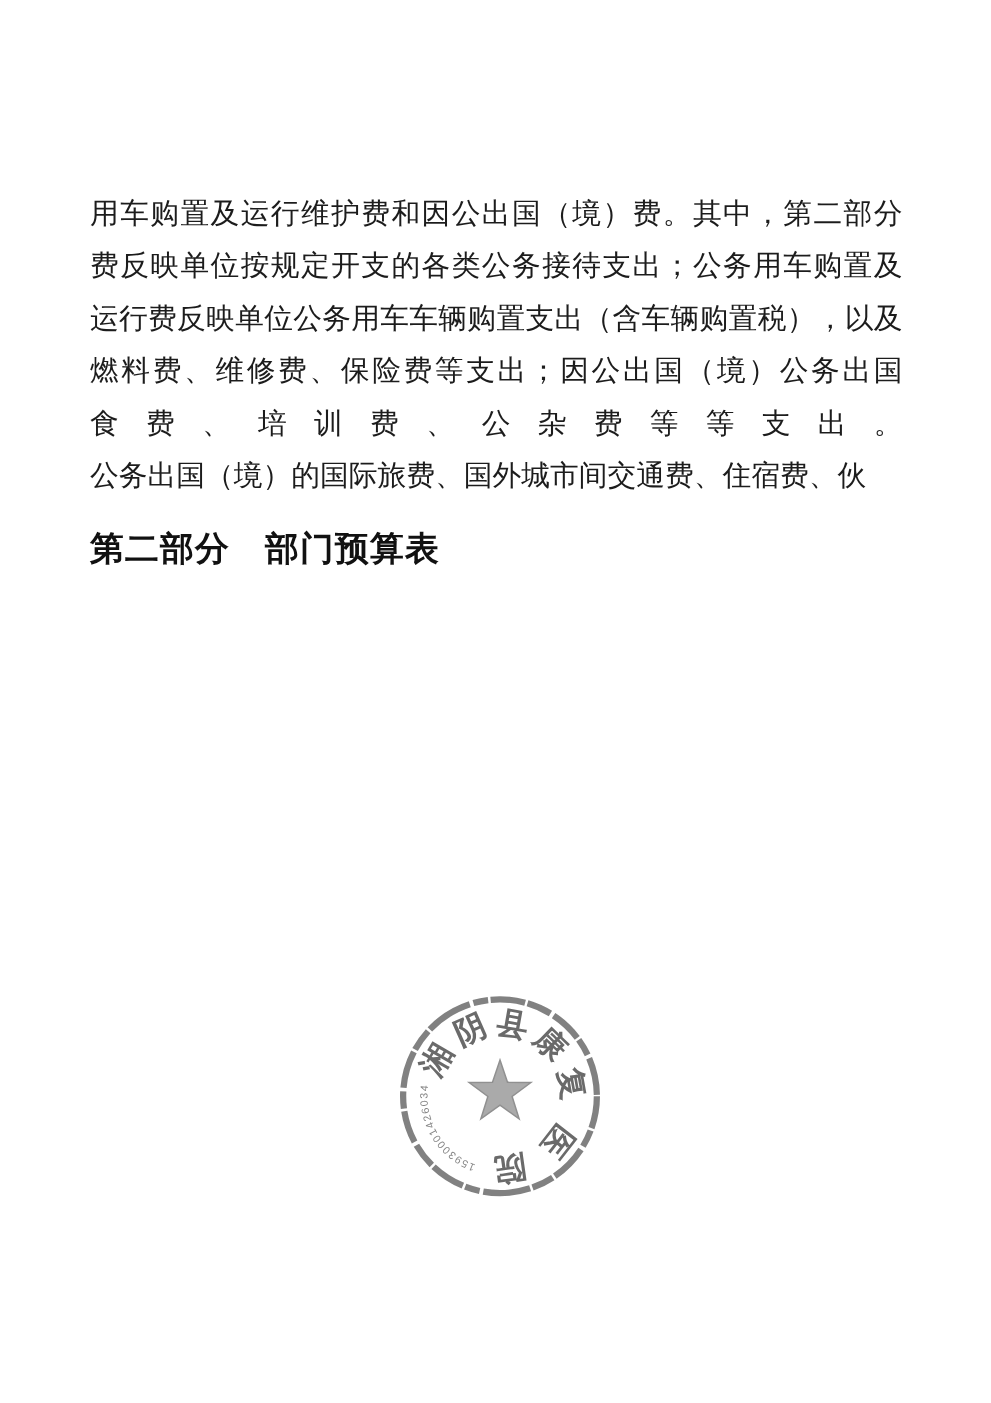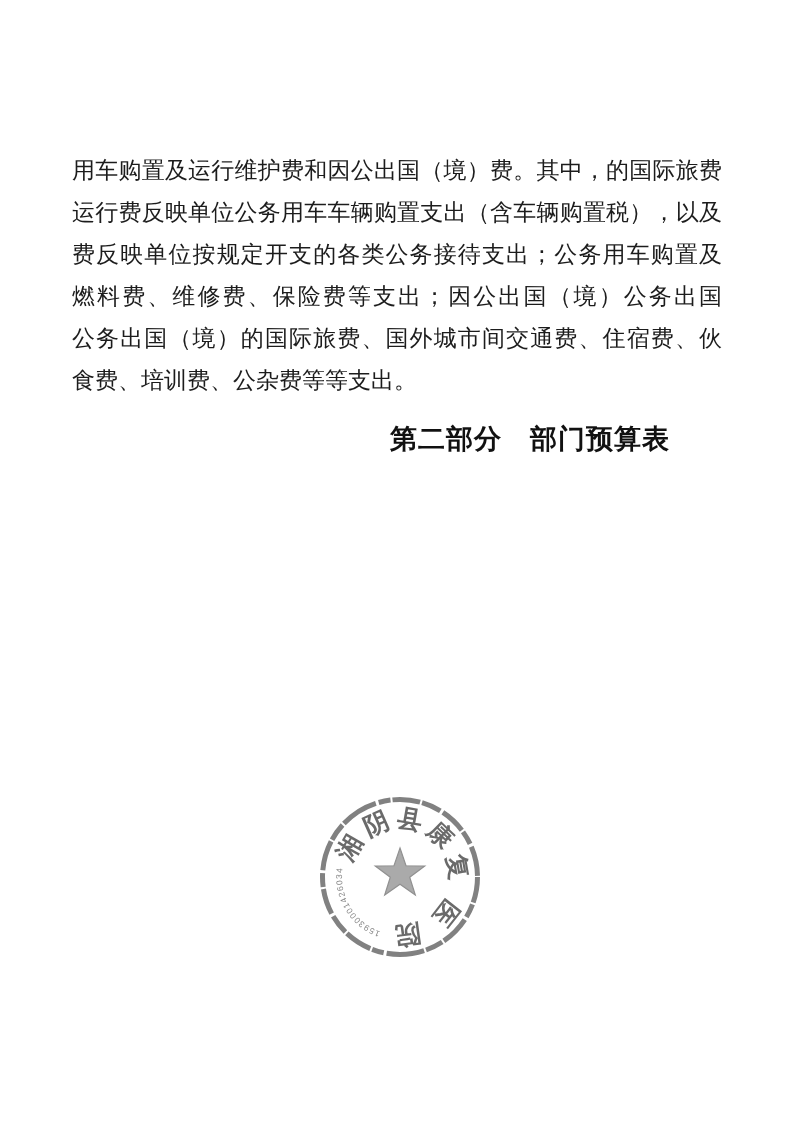--- a/index.html
+++ b/index.html
@@ -31,21 +31,21 @@
   .para .line:last-child {
     text-align-last: left;
   }
   .heading {
     position: absolute;
     left: 72px;
     top: 422px;
     width: 650px;
     padding-right: 52px;
     box-sizing: border-box;
-    text-align: right;
+    text-align: left;
     font-family: "Liberation Sans", "DejaVu Sans", sans-serif;
     font-weight: 700;
     font-size: 27px;
     line-height: 34px;
     color: #111111;
     letter-spacing: 1px;
   }
   .seal {
     position: absolute;
     left: 317px;
@@ -67,26 +67,26 @@
     fill: #6b6b6b;
     letter-spacing: 0;
   }
 </style>
 </head>
 <body>
 
 <div class="page">
 
   <div class="para">
-    <div class="line">用车购置及运行维护费和因公出国（境）费。其中，的国际旅费</div>
+    <div class="line">用车购置及运行维护费和因公出国（境）费。其中，第二部分</div>
+    <div class="line">费反映单位按规定开支的各类公务接待支出；公务用车购置及</div>
     <div class="line">运行费反映单位公务用车车辆购置支出（含车辆购置税），以及</div>
-    <div class="line">费反映单位按规定开支的各类公务接待支出；公务用车购置及</div>
     <div class="line">燃料费、维修费、保险费等支出；因公出国（境）公务出国</div>
+    <div class="line">食费、培训费、公杂费等等支出。</div>
     <div class="line">公务出国（境）的国际旅费、国外城市间交通费、住宿费、伙</div>
-    <div class="line">食费、培训费、公杂费等等支出。</div>
   </div>
 
   <div class="heading">第二部分　部门预算表</div>
 
   <svg class="seal" viewBox="0 0 166 166" width="166" height="166" xmlns="http://www.w3.org/2000/svg">
 
     <circle cx="83" cy="83" r="77.5" fill="none" stroke="#4a4a4a" stroke-width="5" stroke-dasharray="26 2 14 3 30 2 18 2 38 3 12 2 28 2 20 3" opacity="0.85"></circle>
 
     <path d="M83,54 L89,71.75 L107.7,72 L92.7,83.2 L98.3,101 L83,90.2 L67.7,101 L73.3,83.2 L58.3,72 L77,71.75 Z" fill="#8c8c8c" stroke="#6a6a6a" stroke-width="1.2" opacity="0.9"></path>
 

